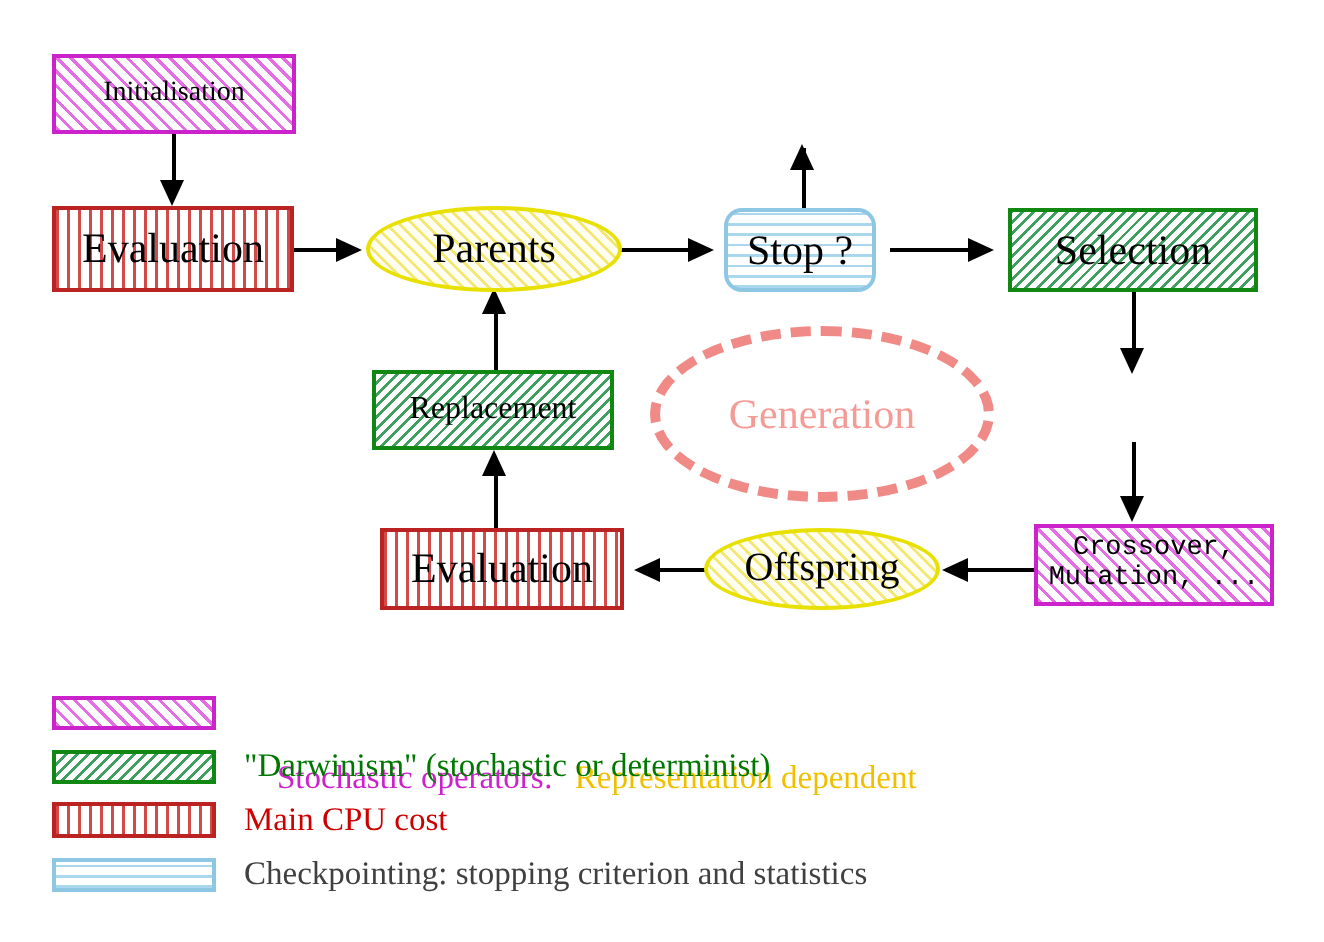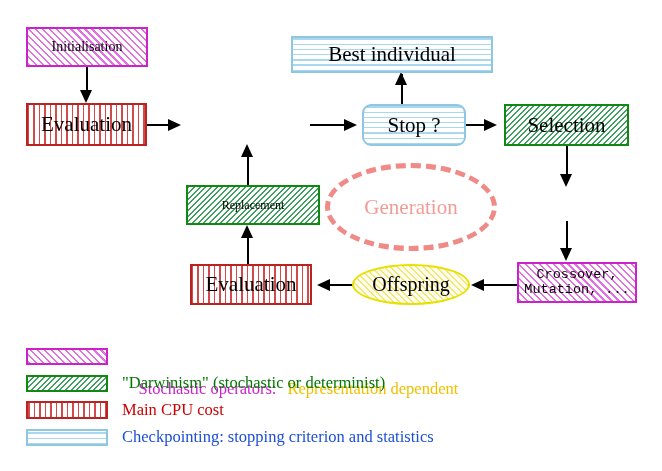--- a/index.html
+++ b/index.html
@@ -119,39 +119,39 @@
   <div class="arw arw-u" style="left:241px;top:144px;"></div>
 
   <div class="node pat-magenta" style="left:26px;top:27px;width:122px;height:40px;font-size:14px;">
     <span>Initialisation</span>
   </div>
 
   <div class="node pat-red" style="left:26px;top:103px;width:121px;height:43px;font-size:21px;">
     <span>Evaluation</span>
   </div>
 
-
-  <div class="node pat-blue" style="left:291px;top:36px;width:202px;height:37px;font-size:21px;">
-    <span>Best individual</span>
+  <div class="node pat-yellow ellipse" style="left:183px;top:103px;width:128px;height:43px;font-size:21px;">
+    <span>Parents</span>
   </div>
 
-  <div class="node pat-blue round" style="left:362px;top:104px;width:104px;height:42px;font-size:21px;">
+
+  <div class="node pat-blue round" style="left:362px;top:104px;width:76px;height:42px;font-size:21px;">
     <span>Stop ?</span>
   </div>
 
   <div class="node pat-green" style="left:504px;top:104px;width:125px;height:42px;font-size:21px;">
     <span>Selection</span>
   </div>
 
   <div class="gen-ellipse" style="left:325px;top:163px;width:172px;height:88px;font-size:21px;">
     <span>Generation</span>
   </div>
 
 
-  <div class="node pat-green" style="left:186px;top:185px;width:134px;height:40px;font-size:12px;">
+  <div class="node pat-green" style="left:186px;top:185px;width:121px;height:40px;font-size:16px;">
     <span>Replacement</span>
   </div>
 
   <div class="node pat-red" style="left:190px;top:264px;width:122px;height:41px;font-size:21px;">
     <span>Evaluation</span>
   </div>
 
   <div class="node pat-yellow ellipse" style="left:352px;top:264px;width:118px;height:41px;font-size:20px;">
     <span>Offspring</span>
   </div>
@@ -166,15 +166,15 @@
     <span>Stochastic operators:</span><span style="color:#f0c000;padding-left:11px;">Representation dependent</span>
   </div>
 
   <div class="legend-swatch pat-green" style="left:26px;top:375px;width:82px;height:17px;"></div>
   <div class="legend-text" style="left:122px;top:373px;color:#007700;">"Darwinism" (stochastic or determinist)</div>
 
   <div class="legend-swatch pat-red" style="left:26px;top:401px;width:82px;height:18px;"></div>
   <div class="legend-text" style="left:122px;top:400px;color:#cc0000;">Main CPU cost</div>
 
   <div class="legend-swatch pat-blue" style="left:26px;top:429px;width:82px;height:17px;"></div>
-  <div class="legend-text" style="left:122px;top:427px;color:#1d4ed8;">Checkpointing: stopping criterion and statistics</div>
+  <div class="legend-text" style="left:122px;top:427px;color:#404040;">Checkpointing: stopping criterion and statistics</div>
 
 </div>
 
 </body></html>

